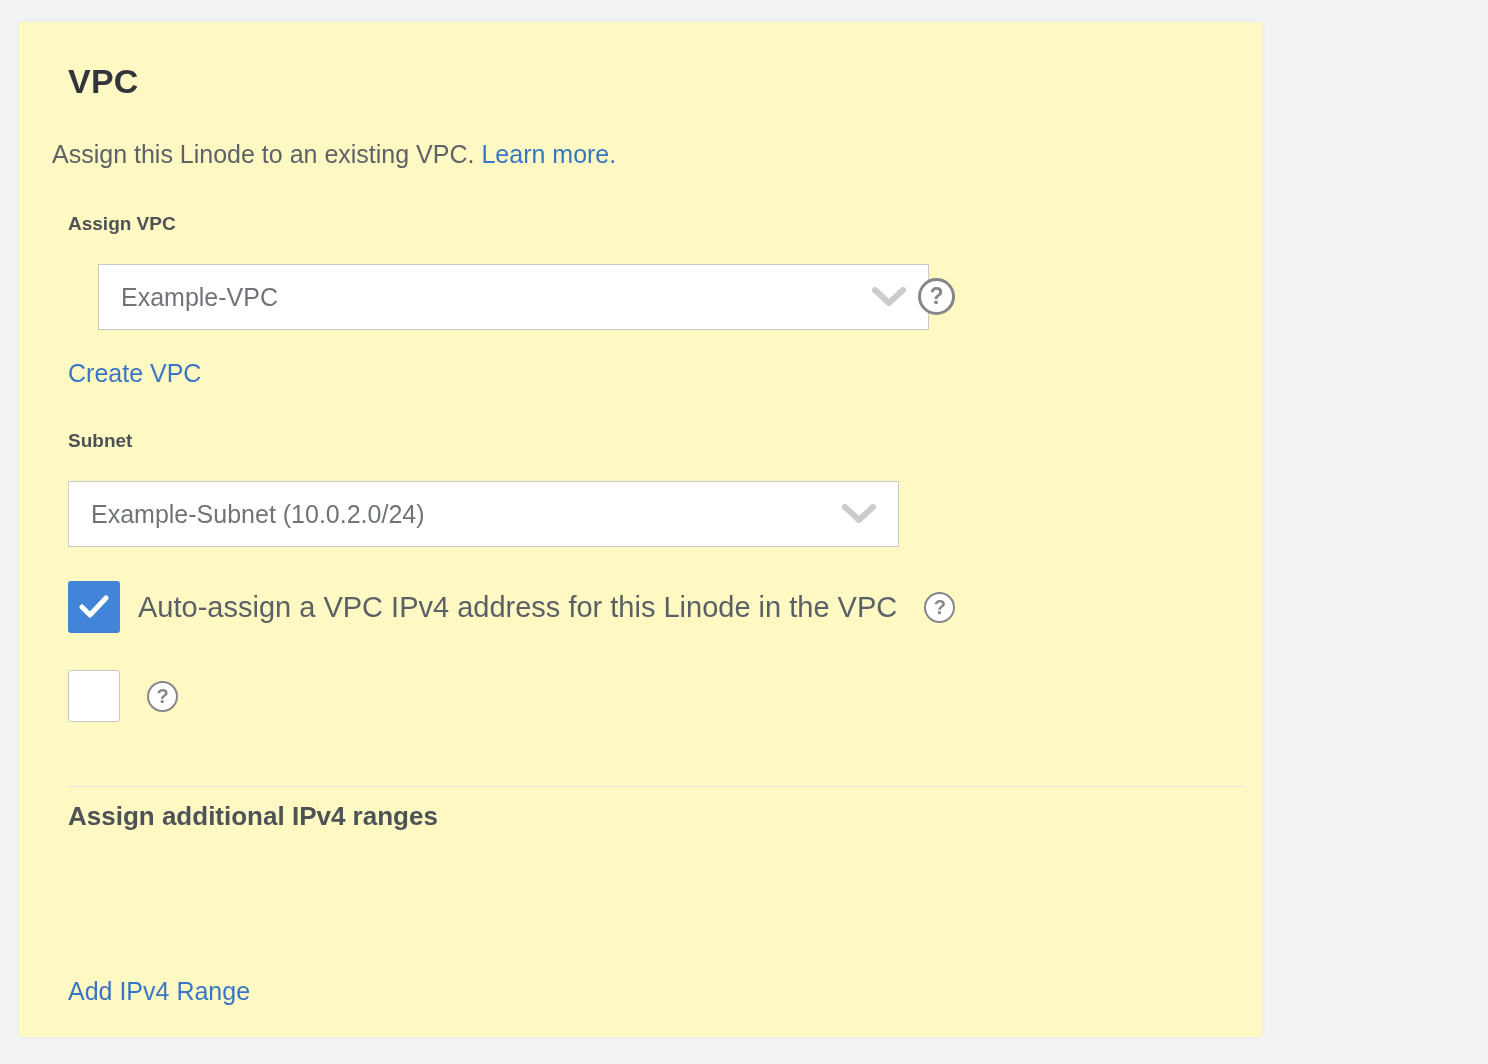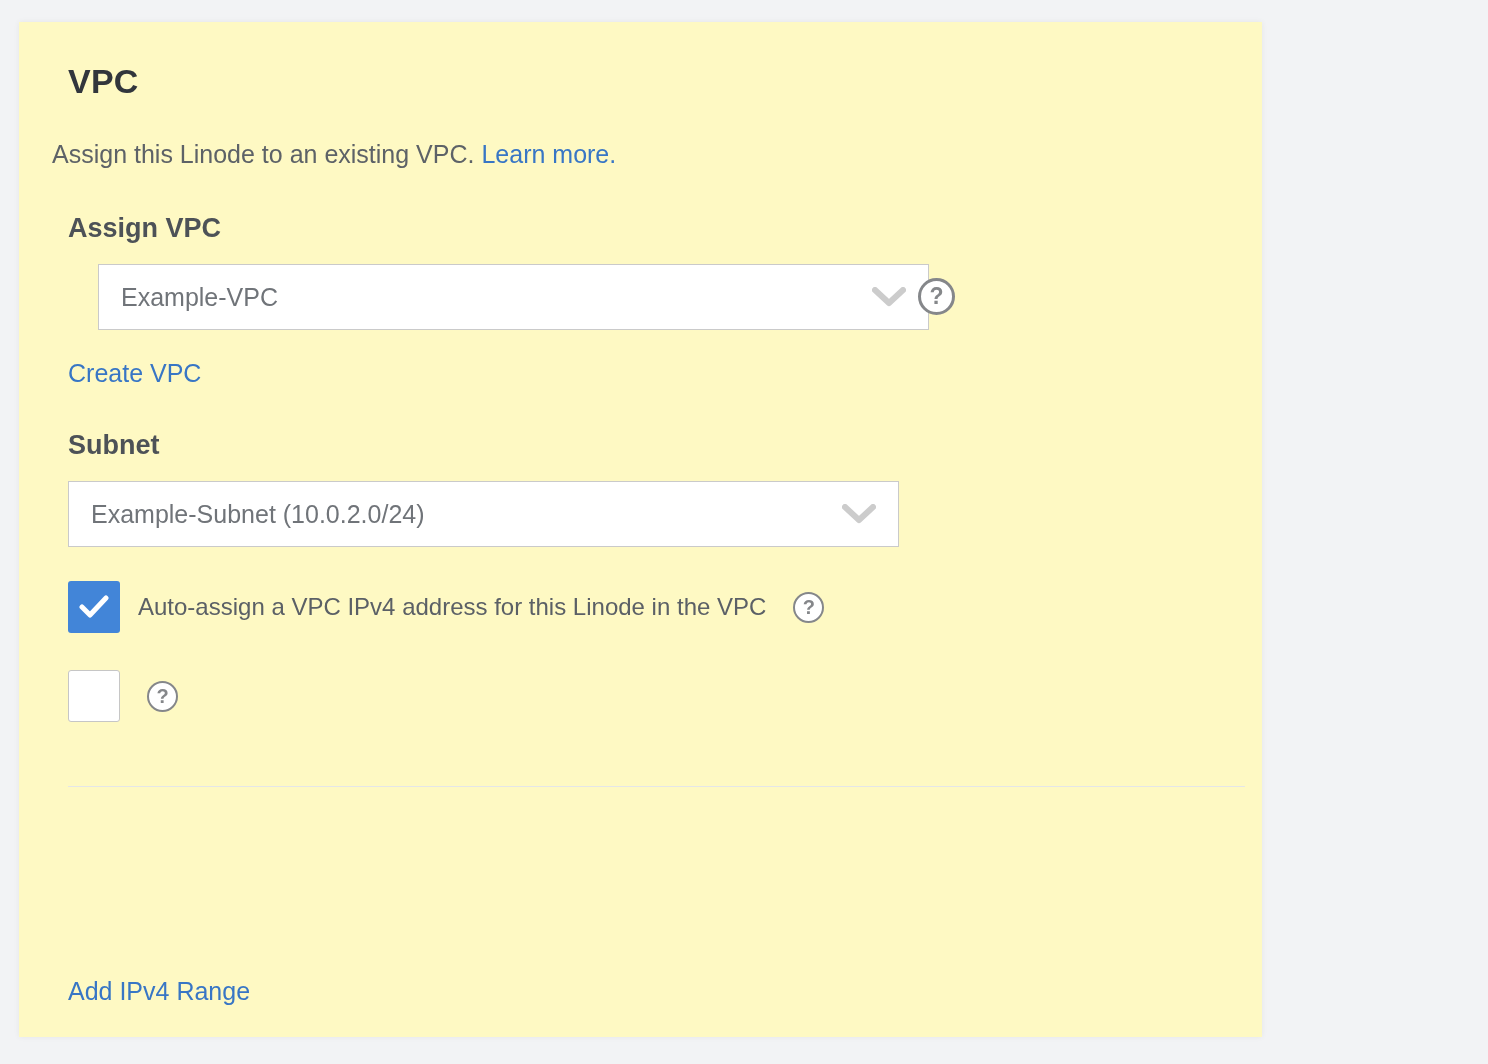--- a/index.html
+++ b/index.html
@@ -27,21 +27,21 @@
   }
   .intro {
     left: 33px; top: 118px;
     font-size: 25px; color: #5d6267;
   }
   a.link, .link {
     color: #3876c5; text-decoration: none; cursor: pointer;
   }
   .field-label {
     left: 49px;
-    font-size: 27px; font-weight: 700; color: #4d5257;
+    font-size: 19px; font-weight: 700; color: #4d5257;
   }
   .lbl-assign-vpc { top: 191px; }
   .lbl-subnet { top: 408px; }
 
   .select-box {
     left: 49px;
     width: 831px; height: 66px;
     border: 1px solid #cacaca;
     background: #ffffff;
     display: flex; align-items: center;
@@ -85,21 +85,21 @@
   .checkbox {
     width: 52px; height: 52px; flex: 0 0 52px;
     border-radius: 3px;
     display: flex; align-items: center; justify-content: center;
     cursor: pointer;
   }
   .checkbox.checked { background: #4285d8; }
   .checkbox.unchecked { background: #fff; border: 1px solid #c6c6c6; }
   .checkbox-label {
     margin-left: 18px;
-    font-size: 24px; color: #5b6066;
+    font-size: 29px; color: #5b6066;
     white-space: nowrap;
   }
   .checkbox-row .help-circle { margin-left: 27px; }
 
   .divider {
     left: 49px; right: 17px; top: 764px;
     height: 1px; background: #e4e6e8;
   }
 
   .h2-title {
@@ -160,17 +160,18 @@
 
   <div class="abs checkbox-row row-public-ip">
     <div class="checkbox unchecked"></div>
     <div class="help-circle help-sm">
         <span>?</span>
       </div>
   </div>
 
   <div class="abs divider"></div>
 
+  <div class="abs h2-title">Assign additional IPv4 ranges</div>
 
 
   <div class="abs link-row link-add-range"><a class="link">Add IPv4 Range</a></div>
 
 </div>
 
 </body></html>

